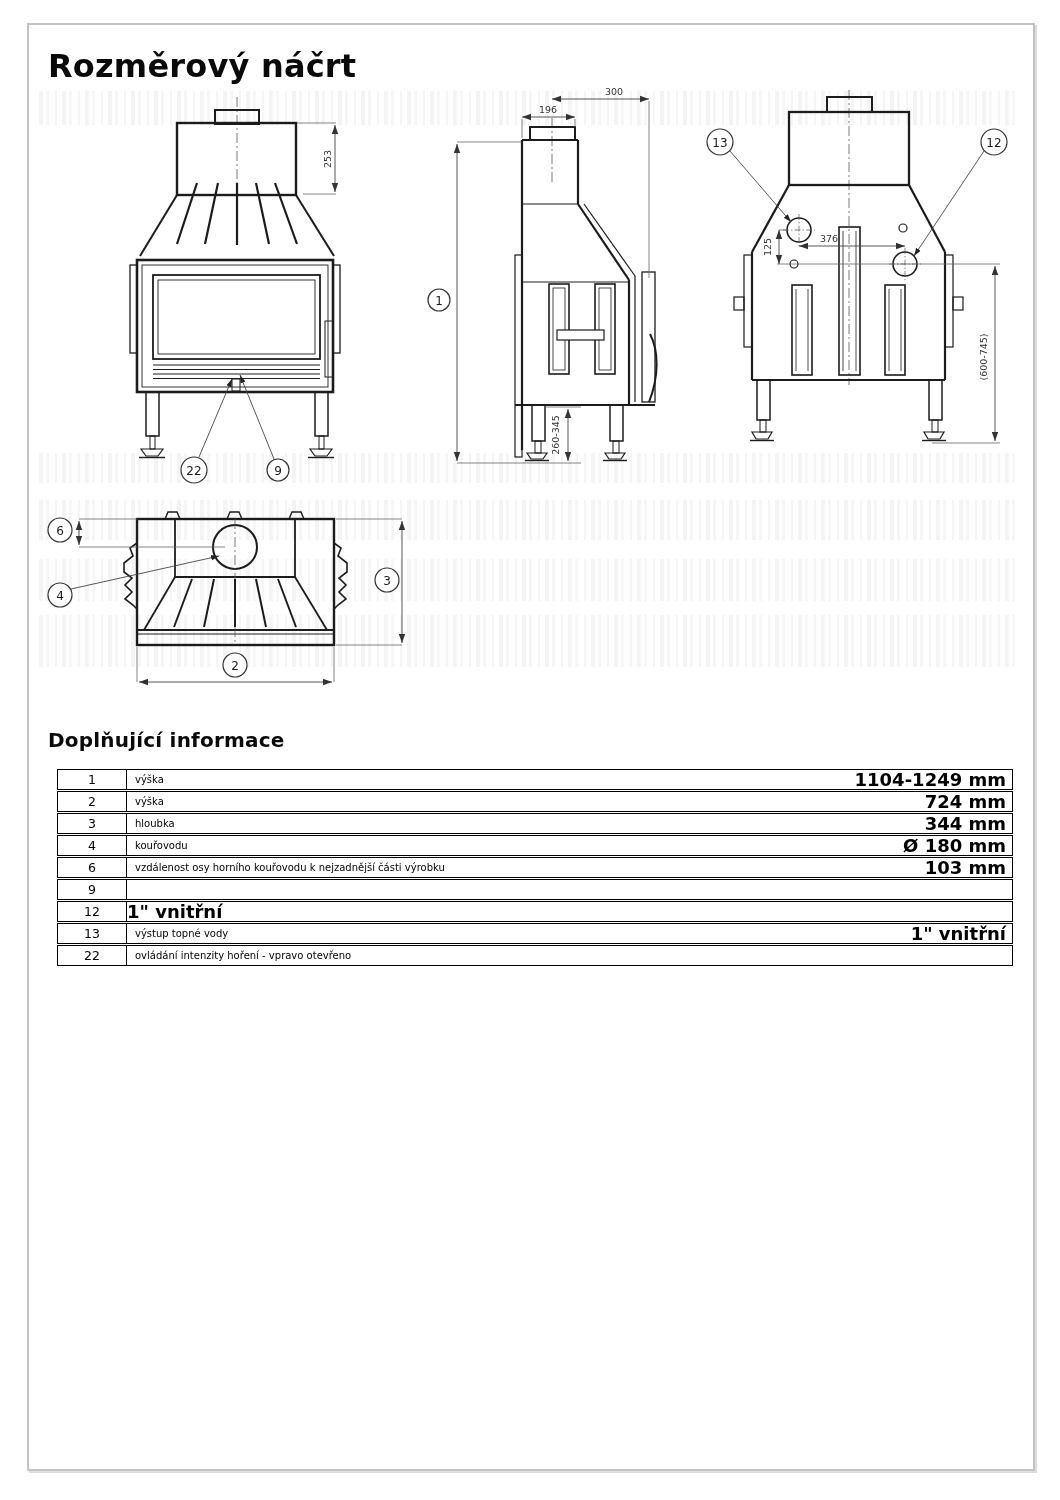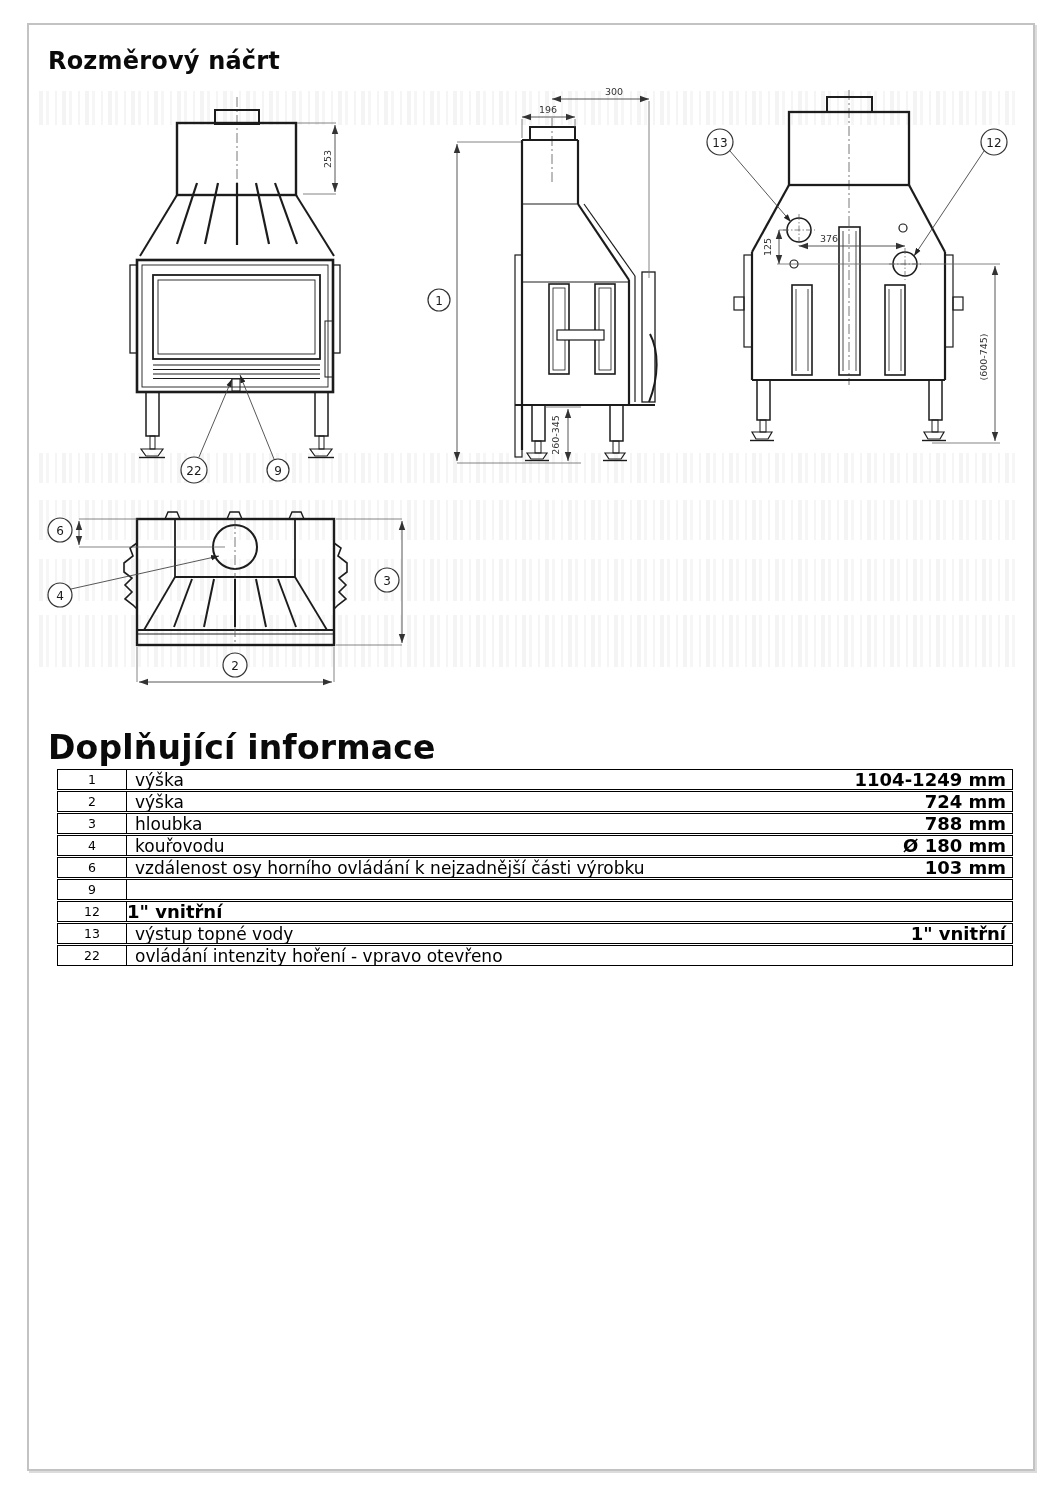--- a/index.html
+++ b/index.html
@@ -1,39 +1,39 @@
 <!DOCTYPE html>
 <html><head>
 <meta charset="utf-8">
 <style>
   html,body{margin:0;padding:0;background:#fff;}
   body{width:1060px;height:1500px;position:relative;font-family:"DejaVu Sans",sans-serif;color:#000;}
   .page{position:absolute;left:27px;top:23px;width:1004px;height:1444px;background:#fff;
         border:2px solid #c3c3c3;box-shadow:2px 2px 0 #dcdcdc;}
   .sec-title{position:absolute;left:19px;font-weight:bold;color:#0a0a0a;letter-spacing:.2px;}
-  #title1{top:22px;font-size:24px;}
-  #title2{top:703px;font-size:33px;}
+  #title1{top:22px;font-size:32px;}
+  #title2{top:703px;font-size:20px;}
   
   .bleed{position:absolute;left:10px;width:980px;opacity:.05;filter:blur(.5px);pointer-events:none;
          background:repeating-linear-gradient(90deg,#444 0 4px,transparent 4px 7px,#666 7px 10px,transparent 10px 16px,#555 16px 18px,transparent 18px 23px);}
   .bleed.b1{top:66px;height:34px;}
   .bleed.b2{top:428px;height:30px;}
   .bleed.b3{top:475px;height:40px;}
   .bleed.b4{top:534px;height:42px;}
   .bleed.b5{top:590px;height:52px;}
   svg{position:absolute;left:0;top:0;}
   svg text{font-family:"DejaVu Sans",sans-serif;}
   .dimtxt{font-size:9.5px;fill:#333;}
   .ctext{font-size:12px;fill:#1a1a1a;}
   
   .tablewrap{position:absolute;left:28px;top:744px;width:956px;}
   .trow{display:flex;align-items:stretch;border:1.6px solid #000;height:19px;margin-bottom:1px;background:#fff;}
   .trow .num{width:68px;border-right:1.6px solid #000;display:flex;align-items:center;justify-content:center;
              font-size:12.5px;}
-  .trow .lbl{flex:1;display:flex;align-items:center;padding-left:8px;font-size:17px;white-space:nowrap;overflow:hidden;text-align:right;}
+  .trow .lbl{flex:1;display:flex;align-items:center;padding-left:8px;font-size:10px;white-space:nowrap;overflow:hidden;text-align:right;}
   .trow .val{display:flex;align-items:center;padding-right:6px;font-size:18px;white-space:nowrap;font-weight:bold;}
 </style>
 </head>
 <body>
 
 <div class="page">
 
   <div id="title1" class="sec-title">Rozměrový náčrt</div>
 
   <div class="bleed b1"></div>
@@ -285,30 +285,30 @@
         <div class="val">1104-1249 mm</div>
       </div>
       <div class="trow">
         <div class="num">2</div>
         <div class="lbl">výška</div>
         <div class="val">724 mm</div>
       </div>
       <div class="trow">
         <div class="num">3</div>
         <div class="lbl">hloubka</div>
-        <div class="val">788 mm</div>
+        <div class="val">344 mm</div>
       </div>
       <div class="trow">
         <div class="num">4</div>
         <div class="lbl">kouřovodu</div>
         <div class="val">Ø 180 mm</div>
       </div>
       <div class="trow">
         <div class="num">6</div>
-        <div class="lbl">vzdálenost osy horního ovládání k nejzadnější části výrobku</div>
+        <div class="lbl">vzdálenost osy horního kouřovodu k nejzadnější části výrobku</div>
         <div class="val">103 mm</div>
       </div>
       <div class="trow">
         <div class="num">9</div>
         <div class="val"></div>
       </div>
       <div class="trow">
         <div class="num">12</div>
         <div class="val">1" vnitřní</div>
       </div>

